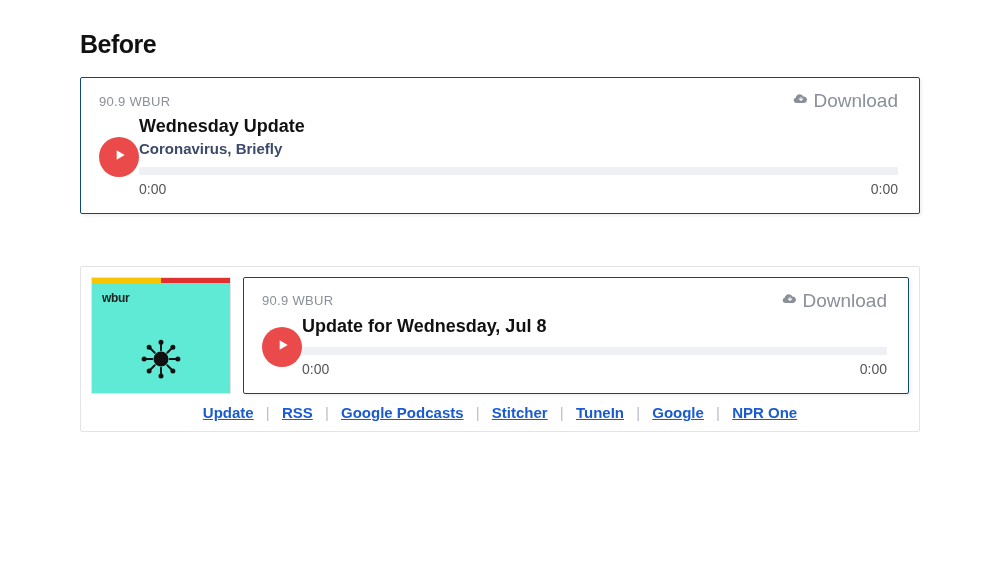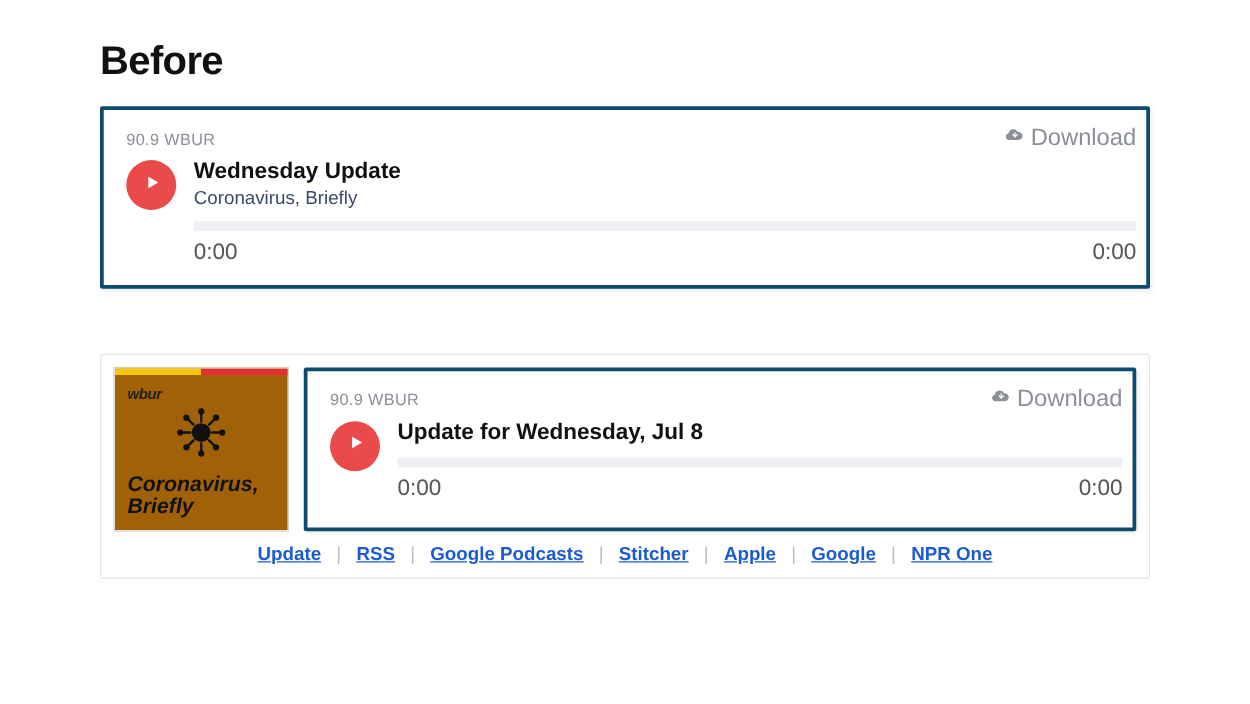--- a/index.html
+++ b/index.html
@@ -9,31 +9,31 @@
     width: 1000px;
     height: 563px;
     font-family: -apple-system, BlinkMacSystemFont, "Segoe UI", Helvetica, Arial, sans-serif;
     background: #fff;
     color: #111;
   }
   .page {
     padding: 20px 80px 20px 80px;
   }
   .section-heading {
-    font-size: 32px;
+    font-size: 25px;
     font-weight: 800;
     margin: 10px 0 18px 0;
     letter-spacing: -0.5px;
   }
   .player-card {
-    border: 3px solid #0c4a6e;
+    border: 1px solid #0c4a6e;
     border-radius: 2px;
     background: #fff;
     box-shadow: 2px 2px 3px rgba(0,0,0,0.06);
-    padding: 12px 8px 16px 18px;
+    padding: 12px 21px 16px 18px;
     position: relative;
   }
   .card-header {
     display: flex;
     justify-content: space-between;
     align-items: center;
     margin-bottom: 4px;
   }
   .station {
     font-size: 13px;
@@ -44,22 +44,21 @@
     display: flex;
     align-items: center;
     gap: 5px;
     font-size: 19px;
     color: #8a8f98;
     cursor: pointer;
   }
   .download svg { width: 16px; height: 16px; fill: #8a8f98; }
   .player-row {
     display: flex;
-    align-items: flex-start;
-    gap: 14px;
+    align-items: center;
   }
   .play-btn {
     width: 40px; height: 40px;
     border-radius: 50%;
     background: #ea4a4a;
     display: flex;
     align-items: center;
     justify-content: center;
     cursor: pointer;
     flex-shrink: 0;
@@ -68,34 +67,34 @@
   .play-btn svg { fill: #fff; width: 16px; height: 16px; margin-left: 2px; }
   .player-body { flex: 1; min-width: 0; }
   .title {
     font-size: 18px;
     font-weight: 800;
     color: #111;
     line-height: 1.2;
   }
   .subtitle {
     font-size: 15px;
-    font-weight: 400;
+    font-weight: 700;
     color: #3b4a6b;
     margin-top: 2px;
   }
   .progress-wrap { margin-top: 10px; }
   .progress-bar {
     height: 8px;
     background: #eef0f3;
     border-radius: 1px;
   }
   .progress-times {
     display: flex;
     justify-content: space-between;
-    font-size: 18px;
+    font-size: 14px;
     color: #555;
     margin-top: 6px;
   }
 
   
   .after-container {
     border: 1px solid #e2e4e8;
     border-radius: 2px;
     padding: 10px;
     background: #fff;
@@ -104,23 +103,22 @@
     display: flex;
     align-items: stretch;
     gap: 12px;
   }
   .artwork {
     width: 140px;
     flex-shrink: 0;
     border: 1px solid #e2e4e8;
     display: flex;
     flex-direction: column;
-    background: #a16207;
+    background: #5eead4;
     position: relative;
-    font-style: italic;
   }
   .artwork-top {
     height: 5px;
     background: linear-gradient(to right, #f7c600 0%, #f7c600 50%, #e23030 50%, #e23030 100%);
   }
   .artwork-inner {
     flex: 1;
     padding: 8px 10px 10px 10px;
     display: flex;
     flex-direction: column;
@@ -235,24 +233,20 @@
                 <line x1="14" y1="14" x2="22" y2="22"></line>
                   <circle cx="13" cy="13" r="2.5" fill="#111"></circle>
                 <line x1="42" y1="42" x2="50" y2="50"></line>
                   <circle cx="51" cy="51" r="2.5" fill="#111"></circle>
                 <line x1="50" y1="14" x2="42" y2="22"></line>
                   <circle cx="51" cy="13" r="2.5" fill="#111"></circle>
                 <line x1="22" y1="42" x2="14" y2="50"></line>
                   <circle cx="13" cy="51" r="2.5" fill="#111"></circle>
               </g>
             </svg>
-          </div>
-          <div class="artwork-title">
-            <span>Coronavirus,</span><br>
-            <span>Briefly</span>
           </div>
         </div>
       </div>
 
       <div class="after-player">
         <div class="player-card">
           <div class="card-header">
             <div class="station">90.9 WBUR</div>
             <div class="download">
               <span>
@@ -289,21 +283,21 @@
 
     <div class="subscribe-links">
       <a>Update</a>
       <span class="sep">|</span>
       <a>RSS</a>
       <span class="sep">|</span>
       <a>Google Podcasts</a>
       <span class="sep">|</span>
       <a>Stitcher</a>
       <span class="sep">|</span>
-      <a>Apple</a>
+      <a>TuneIn</a>
       <span class="sep">|</span>
       <a>Google</a>
       <span class="sep">|</span>
       <a>NPR One</a>
     </div>
   </div>
 
 </div>
 
 </body></html>

